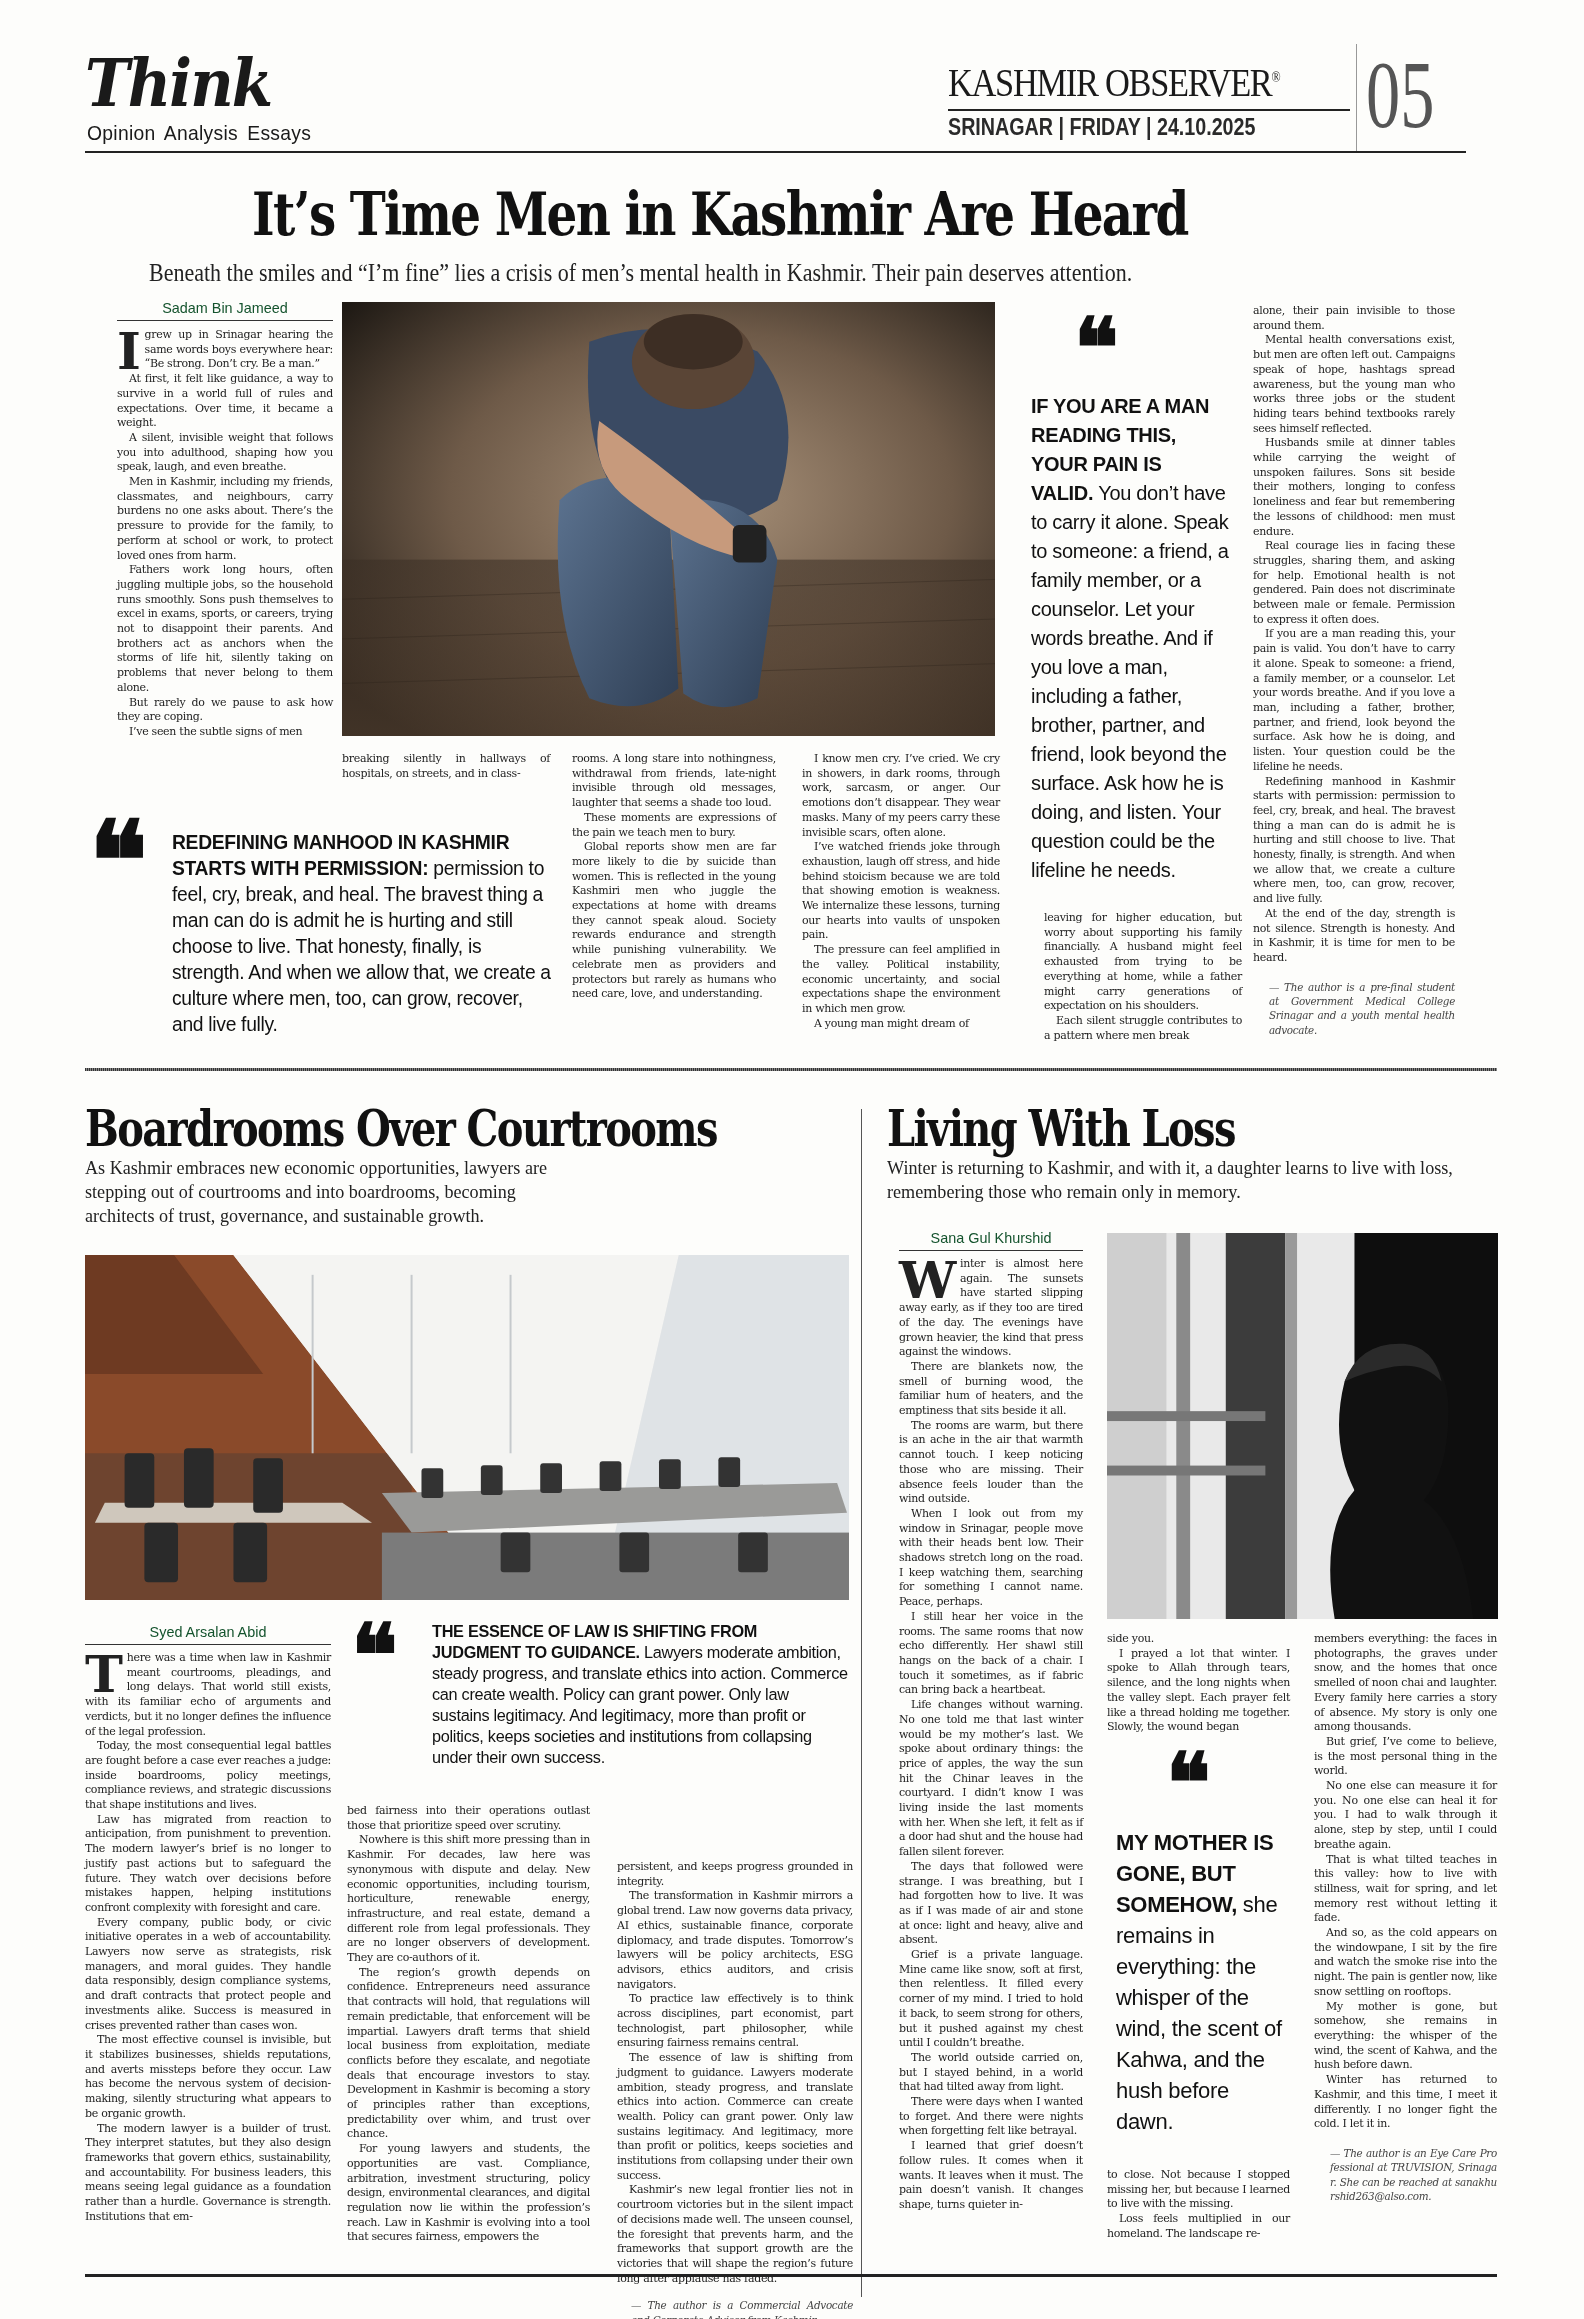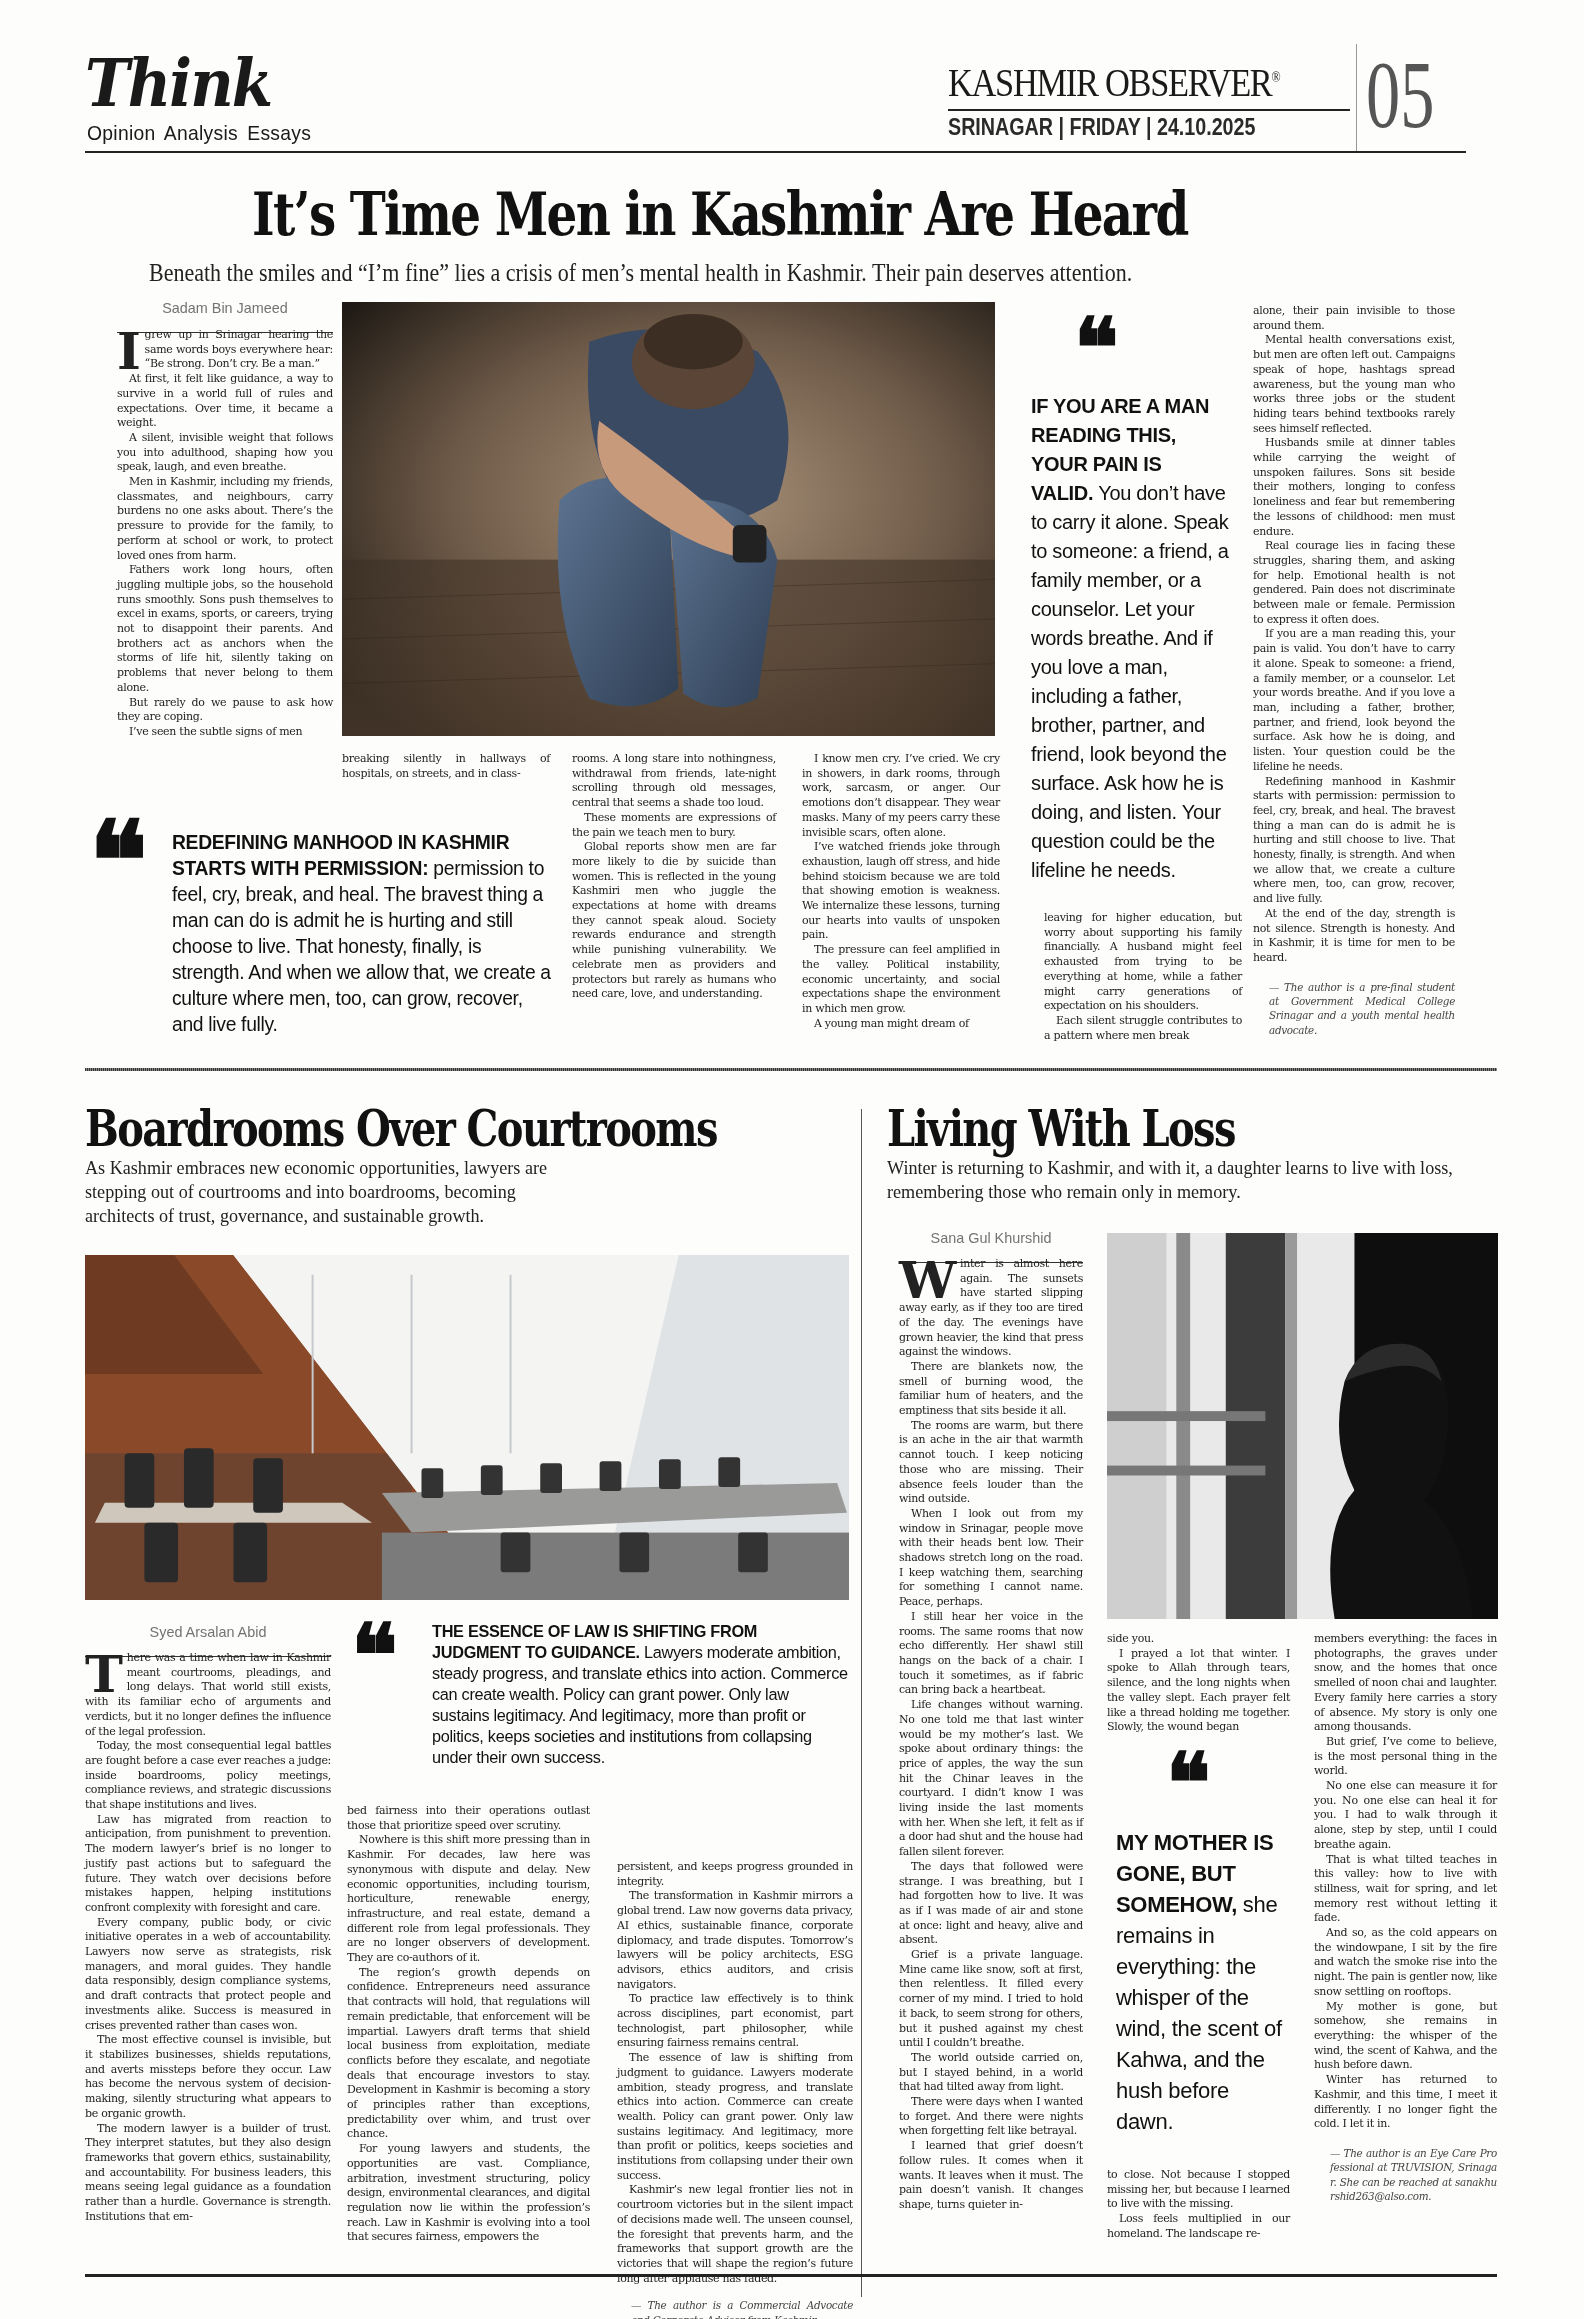--- a/index.html
+++ b/index.html
@@ -19,21 +19,21 @@
   .page-num { left: 1366px; top: 48px; font-family: "Liberation Serif", serif; font-size: 95px; line-height: 1; color: #555; transform: scaleX(0.72); transform-origin: left; }
   .mast-rule { left: 85px; top: 151px; width: 1381px; height: 2px; background: #222; }
 
   
   .hed { font-family: "DejaVu Serif", serif; font-weight: bold; letter-spacing: -2px; white-space: nowrap; transform-origin: left; color: #111; }
   .hed-1 { left: 252px; top: 180px; font-size: 59px; transform: scaleX(0.82); }
   .dek { font-family: "Liberation Serif", serif; color: #222; transform-origin: left; }
   .dek-1 { left: 149px; top: 259px; font-size: 25px; white-space: nowrap; transform: scaleX(0.88); }
 
   
-  .byline { font-family: "Liberation Sans", sans-serif; font-size: 14.4px; text-align: center; border-bottom: 1.5px solid #333; padding-bottom: 16px; color: #737373; }
+  .byline { font-family: "Liberation Sans", sans-serif; font-size: 14.4px; text-align: center; border-bottom: 1.5px solid #333; padding-bottom: 4px; color: #14532d; }
   .col { font-family: "DejaVu Serif", serif; font-size: 11px; line-height: 14.7px; text-align: justify; color: #222; hyphens: auto; letter-spacing: -0.3px; }
   .col p { text-indent: 12px; }
   .col p.first { text-indent: 0; }
   .dropcap { float: left; font-family: "DejaVu Serif", serif; font-size: 51px; line-height: 42px; margin: 2px 4px 0 0; font-weight: bold; }
   .sig { font-family: "DejaVu Serif", serif; font-style: italic; font-size: 10.4px; line-height: 14.4px; color: #444; }
 
   
   .qmark { font-family: "DejaVu Serif", serif; font-weight: bold; line-height: 1; color: #111; }
   .pull { font-family: "Liberation Sans", sans-serif; color: #111; letter-spacing: -0.3px; }
   .pull b { font-weight: bold; }
@@ -114,21 +114,21 @@
     <path d="M260 120 Q330 170 400 230 L420 260 Q360 255 290 200 Q250 170 260 120 Z" fill="#c79a7c"></path>
     <rect x="395" y="225" width="34" height="38" rx="6" fill="#222"></rect>
   </svg>
 </div>
 
 <div class="abs col" style="left:342px; top:752px; width:208px;">
   <p class="first">breaking silently in hallways of hospitals, on streets, and in class-</p>
 </div>
 
 <div class="abs col" style="left:572px; top:752px; width:204px;">
-  <p class="first">rooms. A long stare into nothingness, withdrawal from friends, late-night scrolling through old messages, central that seems a shade too loud.</p>
+  <p class="first">rooms. A long stare into nothingness, withdrawal from friends, late-night invisible through old messages, laughter that seems a shade too loud.</p>
   <p>These moments are expressions of the pain we teach men to bury.</p>
   <p>Global reports show men are far more likely to die by suicide than women. This is reflected in the young Kashmiri men who juggle the expectations at home with dreams they cannot speak aloud. Society rewards endurance and strength while punishing vulnerability. We celebrate men as providers and protectors but rarely as humans who need care, love, and understanding.</p>
 </div>
 
 <div class="abs col" style="left:802px; top:752px; width:198px;">
   <p>I know men cry. I’ve cried. We cry in showers, in dark rooms, through work, sarcasm, or anger. Our emotions don’t disappear. They wear masks. Many of my peers carry these invisible scars, often alone.</p>
   <p>I’ve watched friends joke through exhaustion, laugh off stress, and hide behind stoicism because we are told that showing emotion is weakness. We internalize these lessons, turning our hearts into vaults of unspoken pain.</p>
   <p>The pressure can feel amplified in the valley. Political instability, economic uncertainty, and social expectations shape the environment in which men grow.</p>
   <p>A young man might dream of</p>
 </div>

